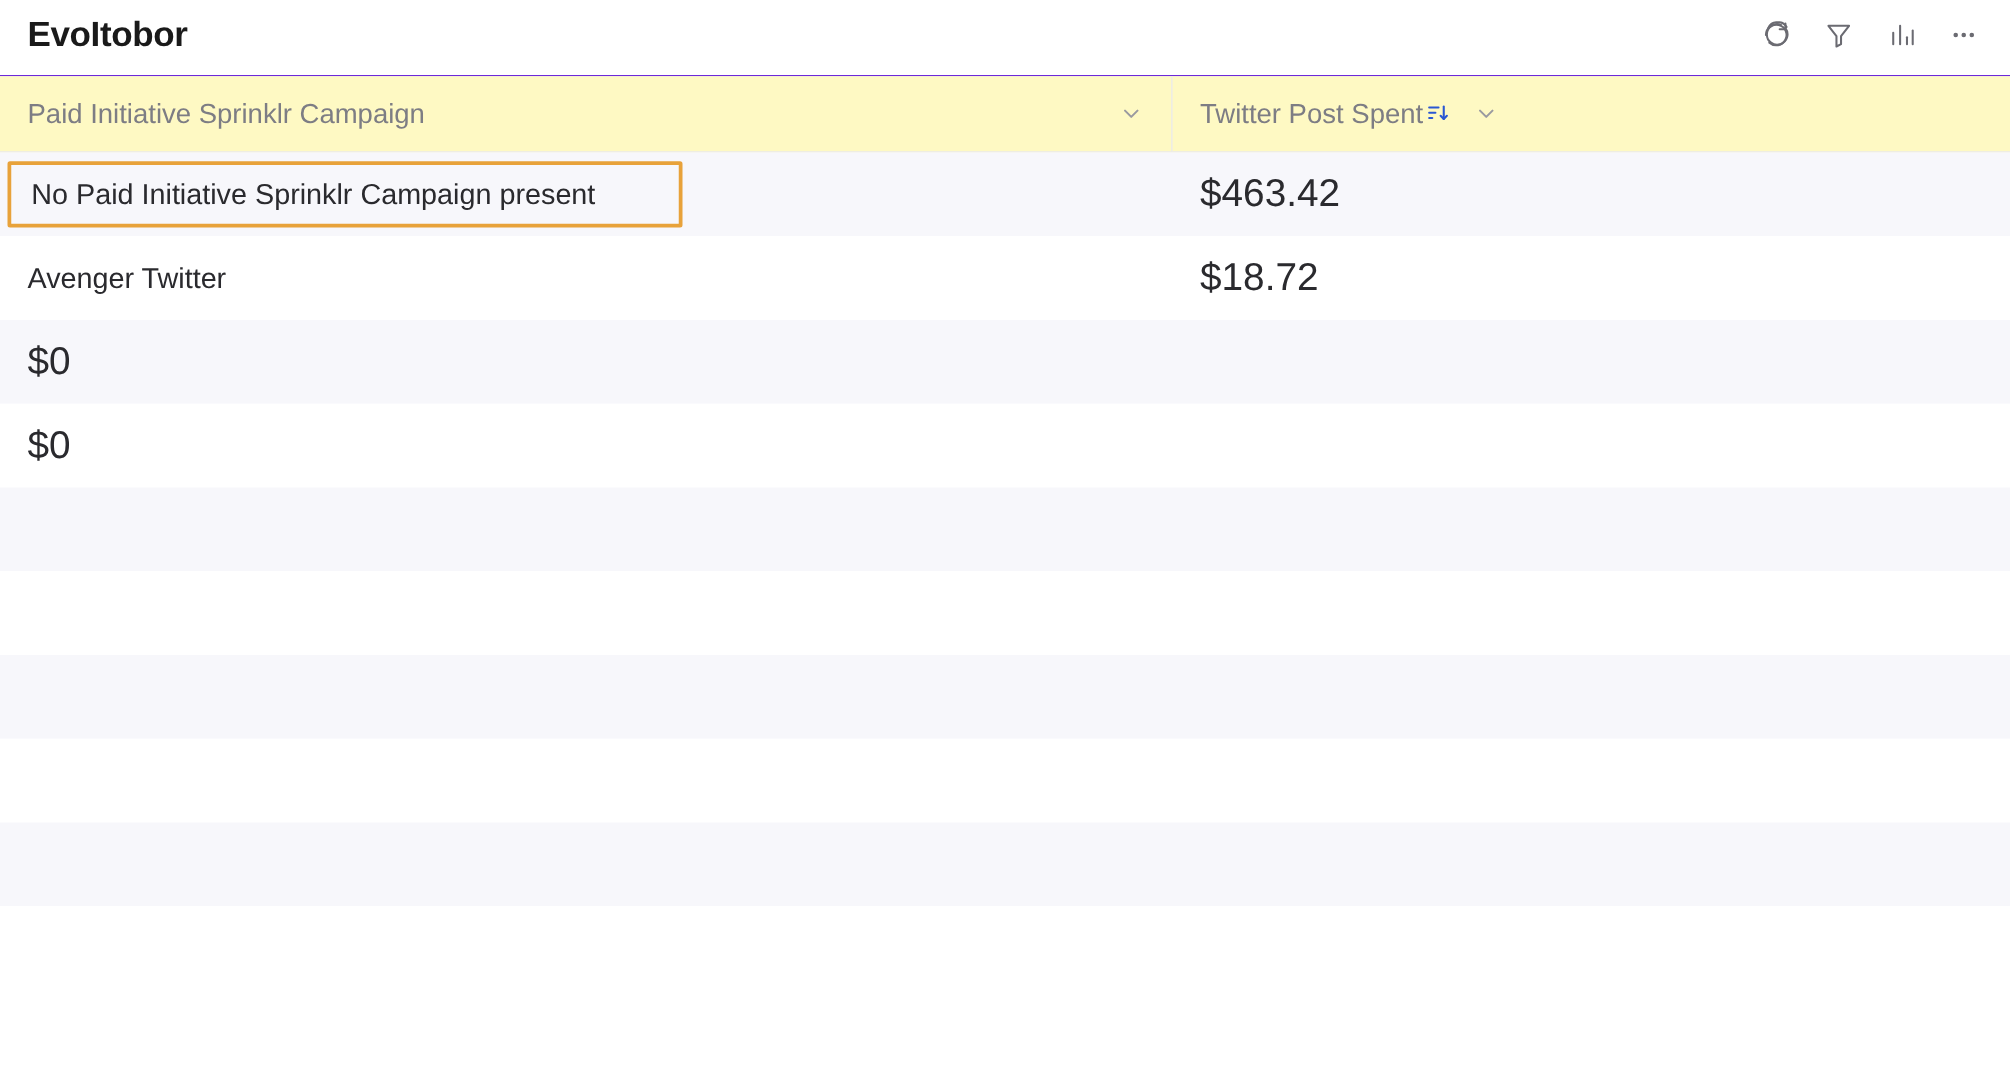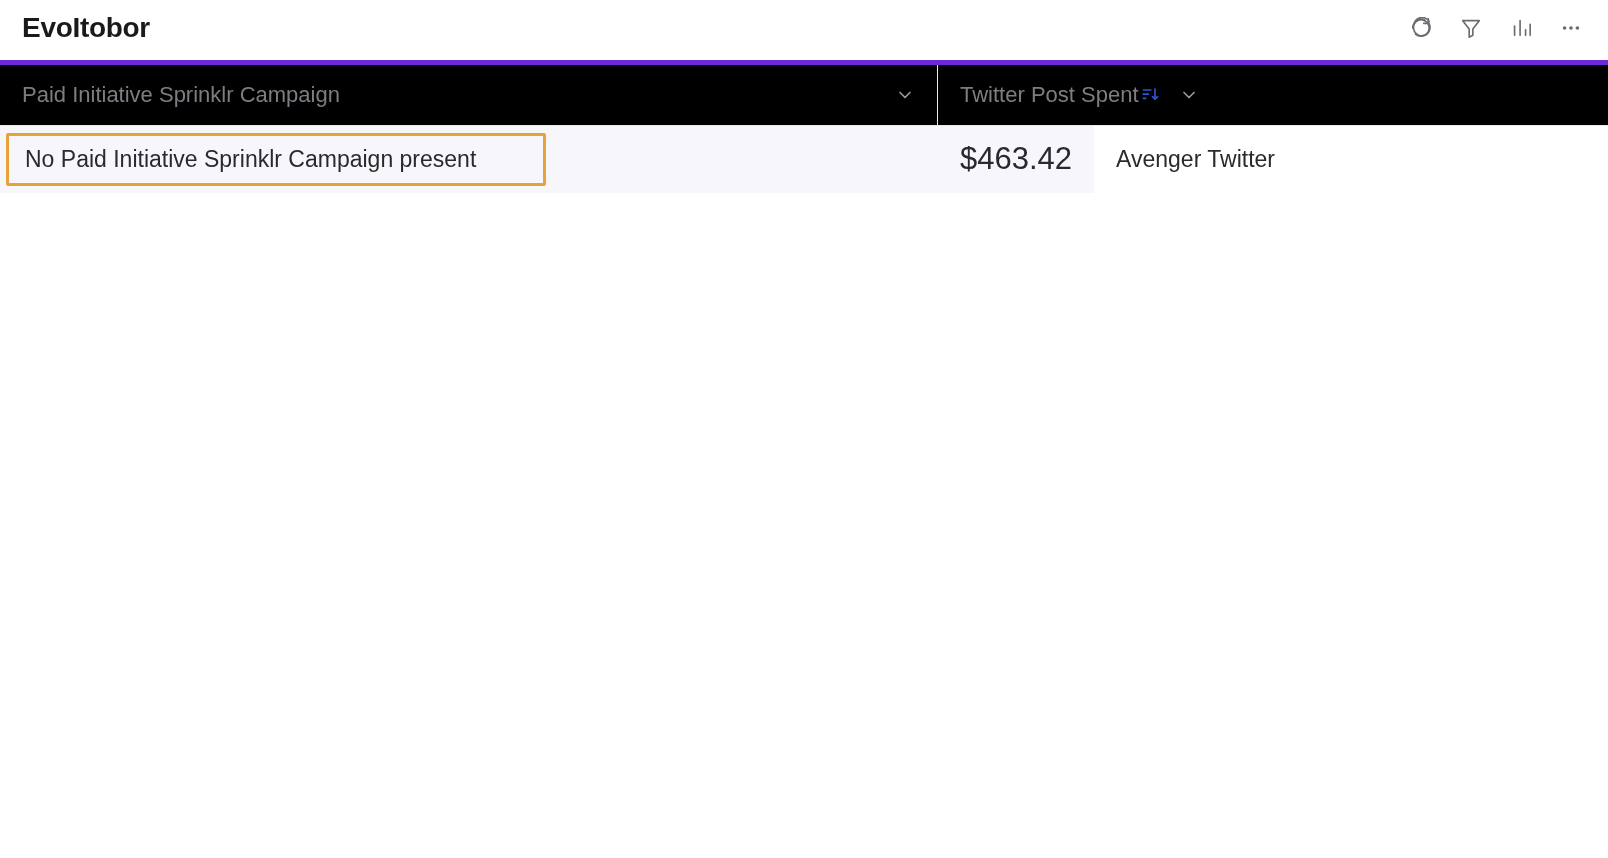--- a/index.html
+++ b/index.html
@@ -9,21 +9,21 @@
     width: 1608px;
     height: 858px;
     overflow: hidden;
     color: #1a1a1a;
   }
   .header {
     display: flex;
     align-items: center;
     justify-content: space-between;
     padding: 12px 18px 16px 22px;
-    border-bottom: 5px solid #6d28d9;
+    border-bottom: 1px solid #6d28d9;
   }
   .title {
     font-size: 28px;
     font-weight: 600;
     letter-spacing: -0.3px;
     color: #1a1a1a;
   }
   .toolbar {
     display: flex;
     align-items: center;
@@ -36,21 +36,21 @@
     display: flex;
     align-items: center;
     justify-content: center;
     color: #6b6b72;
     cursor: pointer;
   }
   .tool-btn svg { display: block; }
   .columns-header {
     display: flex;
     border-bottom: 1px solid #e9e9ee;
-    background: #000000;
+    background: #fef9c3;
   }
   .col-left, .col-right {
     display: flex;
     align-items: center;
     height: 60px;
   }
   .col-left {
     flex: 0 0 938px;
     padding: 0 22px;
     border-right: 1px solid #e9e9ee;
@@ -76,21 +76,21 @@
     align-items: center;
     gap: 18px;
   }
   .sort-indicator {
     color: #2a57d3;
     display: flex;
     align-items: center;
   }
   .rows {
     display: flex;
-    flex-direction: row;
+    flex-direction: column;
   }
   .row {
     display: flex;
     height: 67px;
     align-items: center;
     border-bottom: 1px solid transparent;
   }
   .row:nth-child(odd) {
     background: #f7f7fb;
   }
@@ -202,20 +202,21 @@
 
 <div class="rows">
   <div class="row">
     <div class="cell-left">
       <span class="highlight-box">No Paid Initiative Sprinklr Campaign present</span>
     </div>
     <div class="cell-right">$463.42</div>
   </div>
   <div class="row">
     <div class="cell-left">Avenger Twitter</div>
+    <div class="cell-right">$18.72</div>
   </div>
   <div class="row">
     <div class="cell-right">$0</div>
   </div>
   <div class="row">
     <div class="cell-right">$0</div>
   </div>
   <div class="row empty-row"></div>
   <div class="row empty-row"></div>
   <div class="row empty-row"></div>

